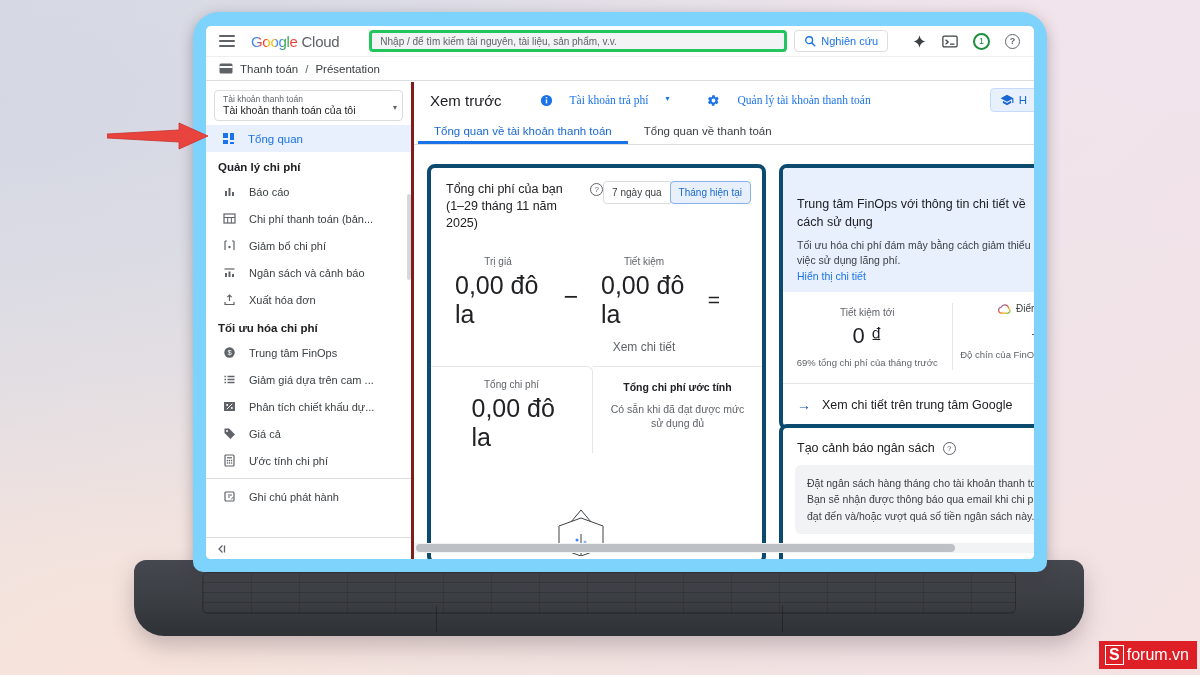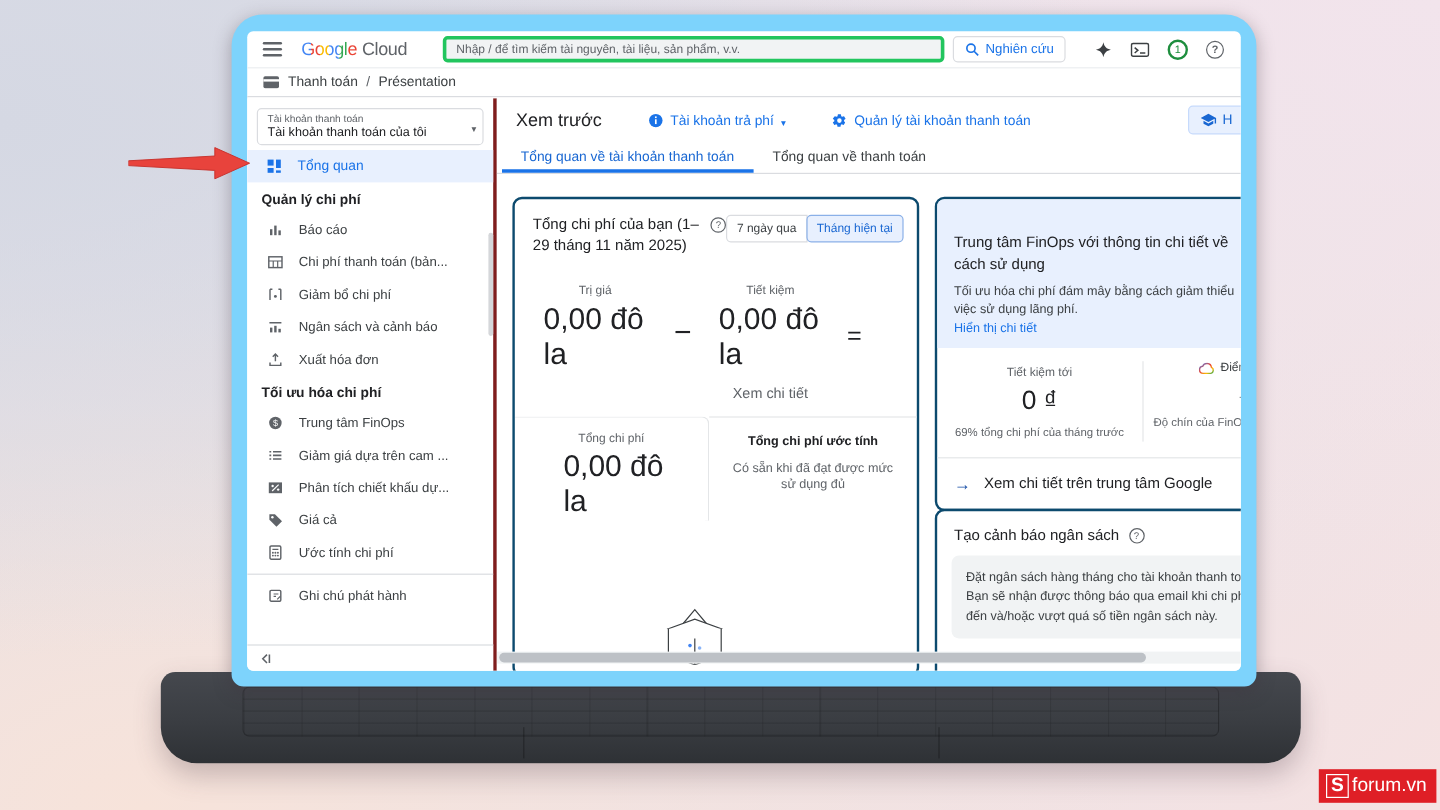--- a/index.html
+++ b/index.html
@@ -89,33 +89,33 @@
   .side-h { padding:9px 0 5px 12px; font-size:11.5px; font-weight:700; color:#202124; }
   .side-item { height:27px; display:flex; align-items:center; gap:13px; padding-left:17px; font-size:11px; color:#3c4043; white-space:nowrap; overflow:hidden; cursor:pointer; }
   .side-div { border-top:1px solid #dadce0; margin:4px 0; }
   .side-scroll { position:absolute; right:0; top:112px; width:4px; height:86px; background:#d5d7da; border-radius:2px; }
   .collapse-row { position:absolute; bottom:0; left:0; right:0; height:22px; border-top:1px solid #dadce0; display:flex; align-items:center; padding-left:10px; background:#fff; cursor:pointer; }
 
   
   .main { flex:1; position:relative; overflow:hidden; background:#fff; }
   .main-head { height:36px; display:flex; align-items:center; padding-left:16px; position:relative; }
   .page-title { font-size:15px; color:#202124; }
-  .head-link { display:flex; align-items:flex-end; gap:6px; color:#1a73e8; font-size:11.5px; font-weight:500; cursor:pointer; }
+  .head-link { display:flex; align-items:flex-start; gap:17px; color:#1a73e8; font-size:11.5px; font-weight:500; cursor:pointer;font-family:Liberation Serif, serif; }
   .hl1 { margin-left:38px; } .hl2 { margin-left:38px; }
   .caret-blue { font-size:8px; color:#1a73e8; }
   .learn-btn {
     position:absolute; right:-6px; top:6px; height:24px; display:flex; align-items:center; gap:5px;
     background:#e8f0fe; border:1px solid #c6dafc; border-radius:4px; padding:0 12px 0 9px;
     color:#1967d2; font-size:11.5px; font-weight:500; cursor:pointer;
   }
   .tabs { height:27px; border-bottom:1px solid #dadce0; display:flex; padding-left:4px; }
   .tab { padding:0 16px; display:flex; align-items:center; font-size:11.5px; font-weight:500; color:#3c4043; cursor:pointer; }
   .tab.active { color:#1967d2; box-shadow:inset 0 -3px 0 #1a73e8; }
 
-  .card { position:absolute; border:2px solid #0c4a6e; border-radius:8px; background:#fff; }
+  .card { position:absolute; border:4px solid #0c4a6e; border-radius:8px; background:#fff; }
   .cost-card { left:13px; top:82px; width:339px; height:400px; }
   .cc-head { display:flex; padding:13px 11px 0 15px; }
   .cc-title { width:152px; font-size:12.5px; color:#202124; line-height:1.35; }
   .q-ic { width:13px; height:13px; border:1.3px solid #5f6368; border-radius:50%; display:flex; align-items:center; justify-content:center; font-size:8px; color:#5f6368; margin:2px 0 0 6px; flex:none; }
   .range { margin-left:auto; display:flex; align-items:flex-start; }
   .rbtn { font-size:10px; padding:5px 8px; border:1px solid #dadce0; background:#fff; color:#3c4043; border-radius:4px 0 0 4px; cursor:pointer; white-space:nowrap; }
   .rbtn.active { background:#e8f0fe; border:1px solid #8ab0e8; color:#1967d2; border-radius:4px; margin-left:-1px; }
   .cc-math { display:flex; padding:24px 4px 0 8px; }
   .vcol { width:118px; text-align:center; }
   .vlabel { font-size:10px; color:#5f6368; }

